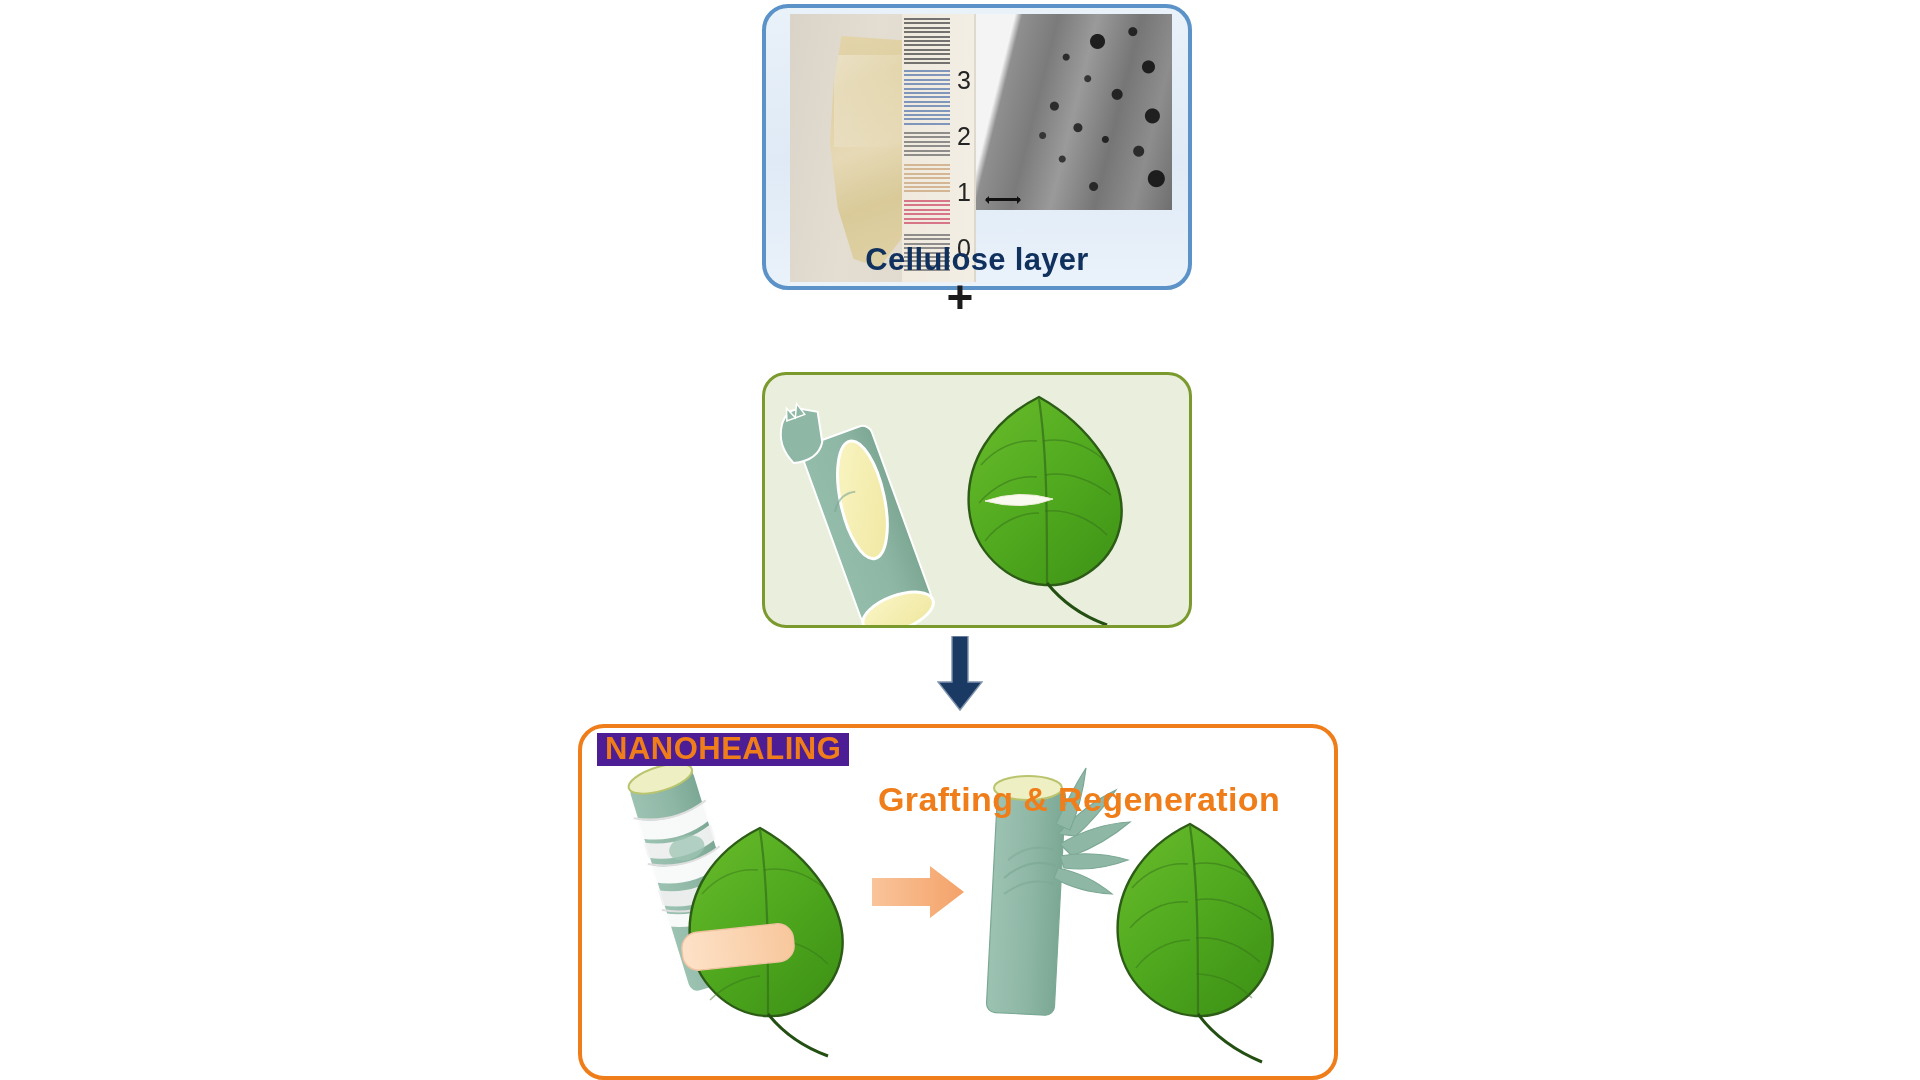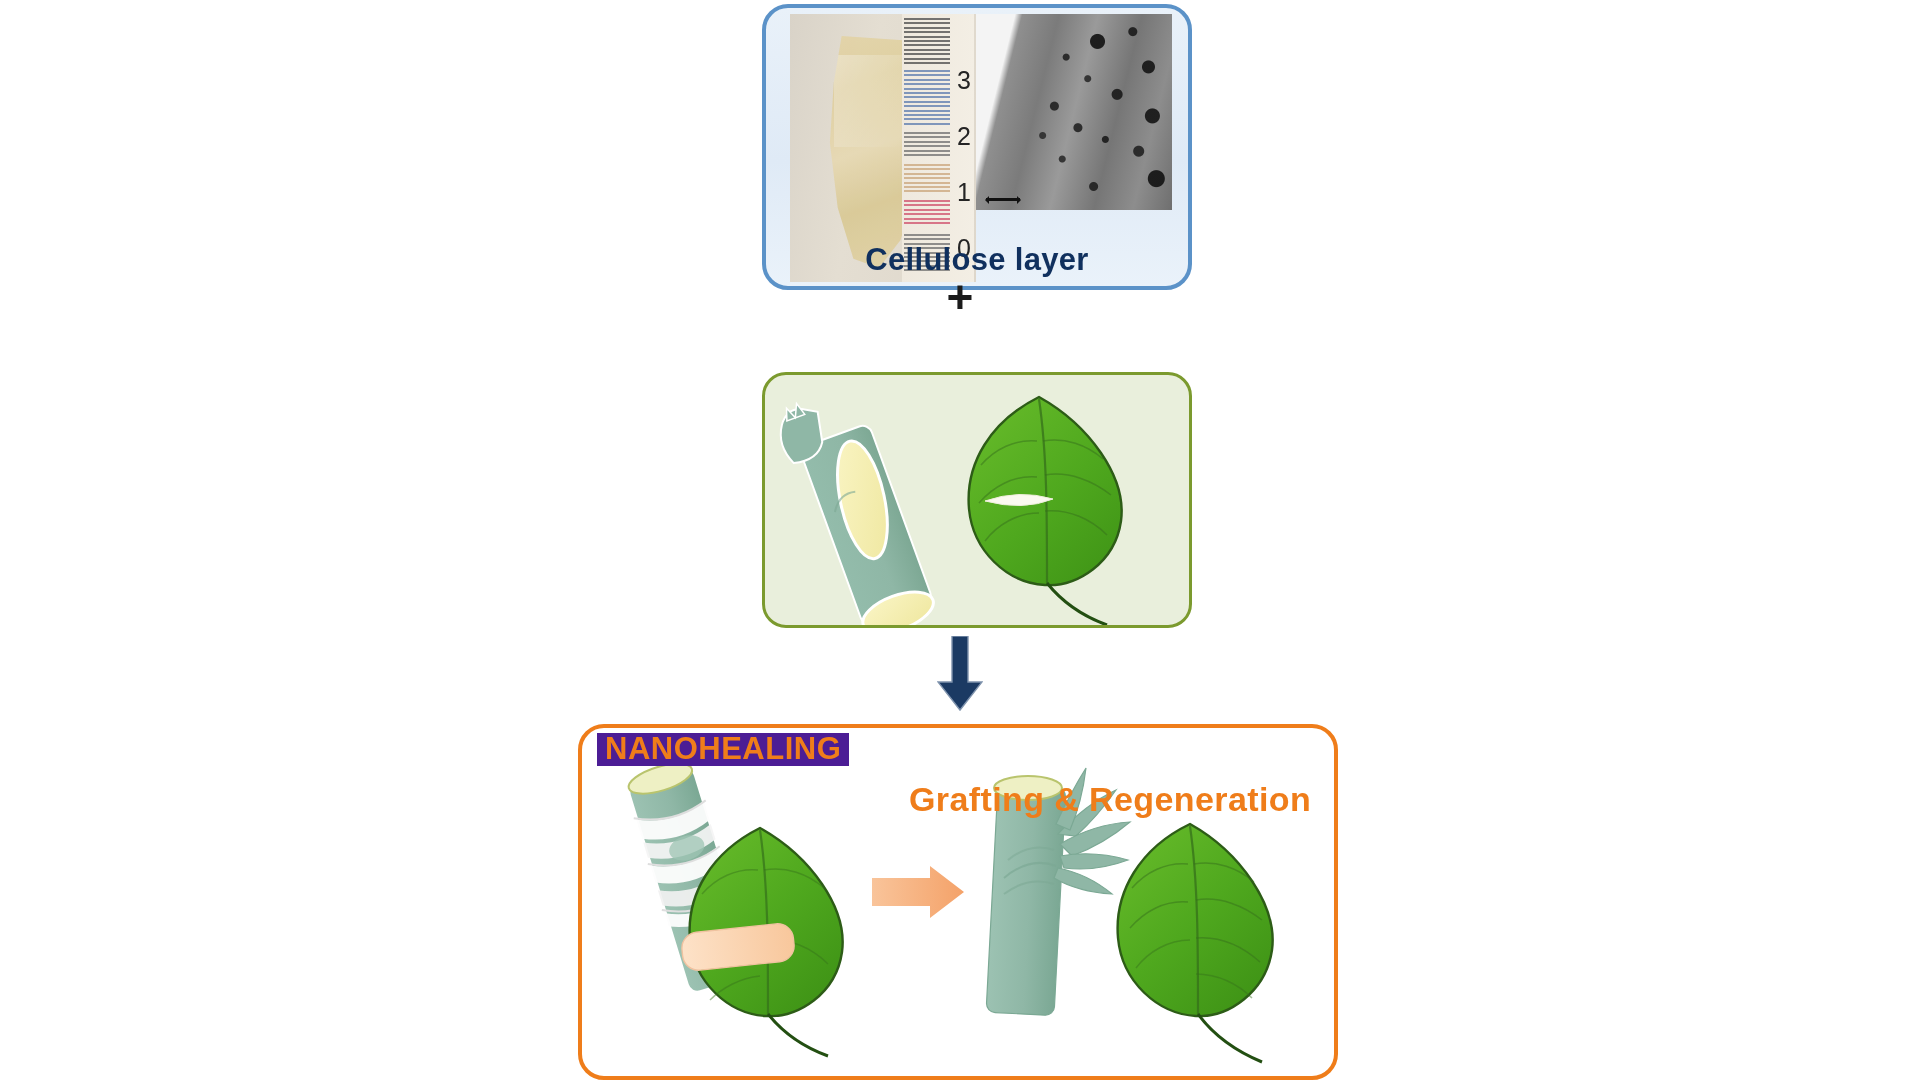--- a/index.html
+++ b/index.html
@@ -168,21 +168,20 @@
     line-height:1.05;
   }
   .graft-title{
     position:absolute;
     left:878px; top:782px;
     font-size:34px;
     font-weight:bold;
     color:#ef7d1a;
     letter-spacing:.4px;
     line-height:1.05;
-    margin-left:31px;
   }
   .svg-abs{position:absolute;left:0;top:0;}
 </style>
 </head>
 <body>
 
 <div id="stage">
 
   <div class="panel-cellulose">
 

